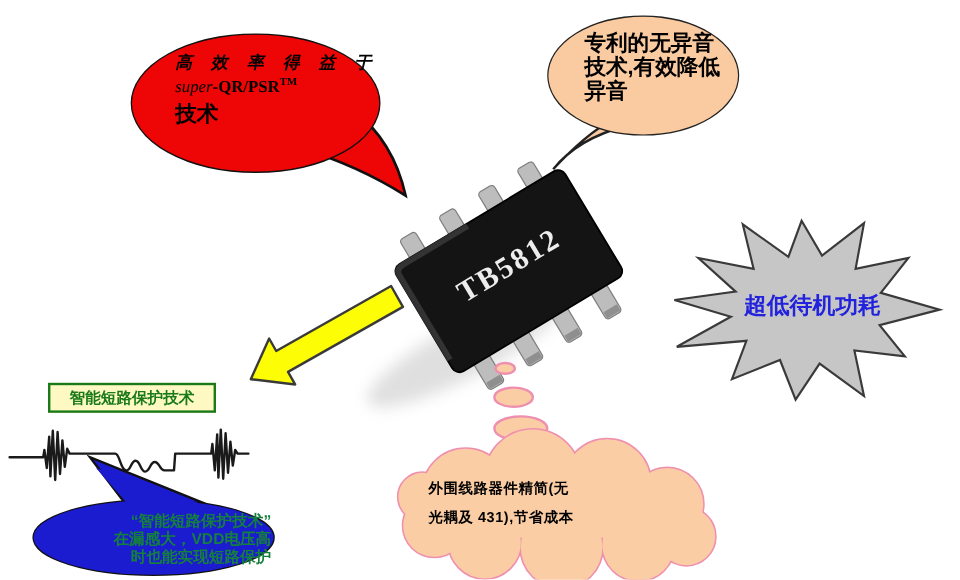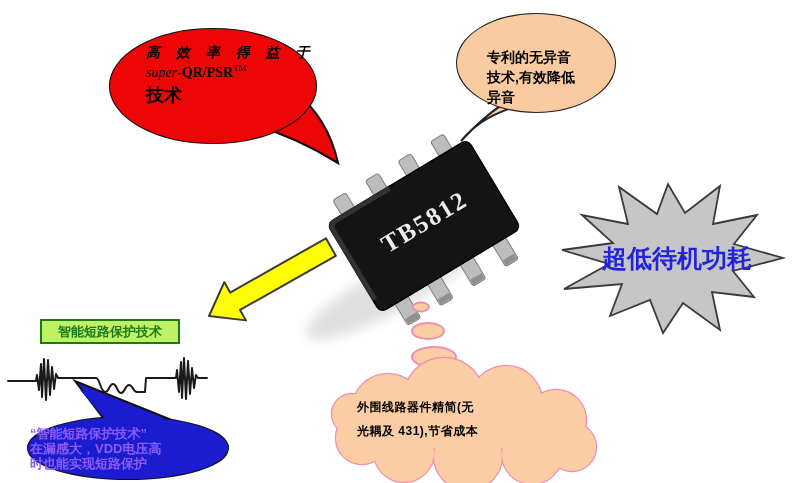--- a/index.html
+++ b/index.html
@@ -13,37 +13,37 @@
   
   .eff-line1{
     left:146px;top:44px;width:170px;font-size:14px;font-weight:bold;font-style:italic;
     letter-spacing:6px;
   }
   .eff-line2{
     left:146px;top:63px;width:170px;font-size:14px;
     font-family:"Liberation Serif","DejaVu Serif",serif;font-weight:bold;
   }
   .eff-line2 .it{font-style:italic;font-weight:normal;text-align:right;}
-  .eff-line2 sup{font-size:9px;font-weight:normal;}
+  .eff-line2 sup{font-size:9px;font-weight:bold;}
   .eff-line3{left:146px;top:83px;width:120px;font-size:18px;font-weight:bold;}
   
-  .noise-text{left:487px;top:26px;width:132px;font-size:14px;font-weight:bold;line-height:20px;margin-top:21px;}
+  .noise-text{left:487px;top:26px;width:132px;font-size:18px;font-weight:bold;line-height:20px;}
   
-  .standby-text{left:577px;top:242px;width:200px;text-align:center;font-size:25px;font-weight:bold;color:#2323dd;}
+  .standby-text{left:577px;top:242px;width:200px;text-align:center;font-size:19px;font-weight:bold;color:#2323dd;}
   
   .bom-text{left:357px;top:395px;width:225px;font-size:12px;font-weight:bold;line-height:24px;letter-spacing:0.5px;}
   
   .sc-box{
-    left:40px;top:319px;width:136px;height:21px;border:2px solid #1a7a1a;background:#bef264;
+    left:40px;top:319px;width:136px;height:21px;border:2px solid #1a7a1a;background:#fef9c3;
     text-align:center;line-height:21px;font-size:13px;font-weight:bold;color:#1a7a1a;
     white-space:nowrap;
   }
   
   .sc-note{
-    left:30px;top:426px;width:196px;text-align:left;color:#8b5cf6;
+    left:30px;top:426px;width:196px;text-align:right;color:#15803d;
     font-size:13px;font-weight:bold;line-height:15px;
   }
   
   .chip-label{
     left:352px;top:208px;width:145px;text-align:center;color:#ededed;
     font-family:"Liberation Serif","DejaVu Serif",serif;
     font-size:25px;font-weight:bold;letter-spacing:2px;
     transform:rotate(-31deg);
   }
 </style>

